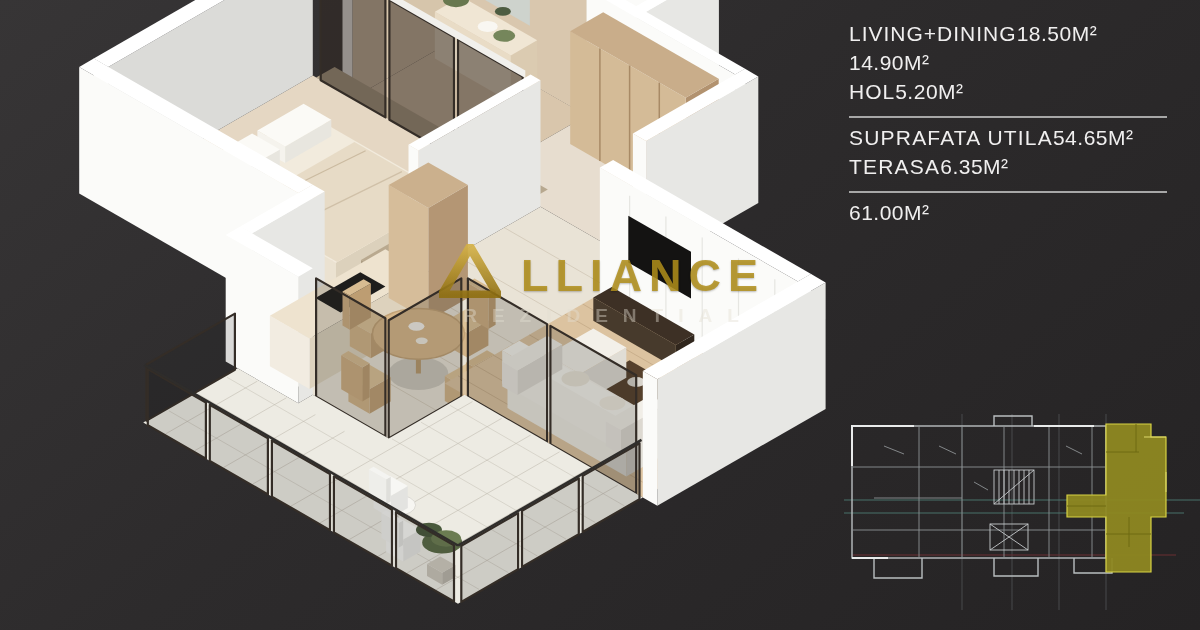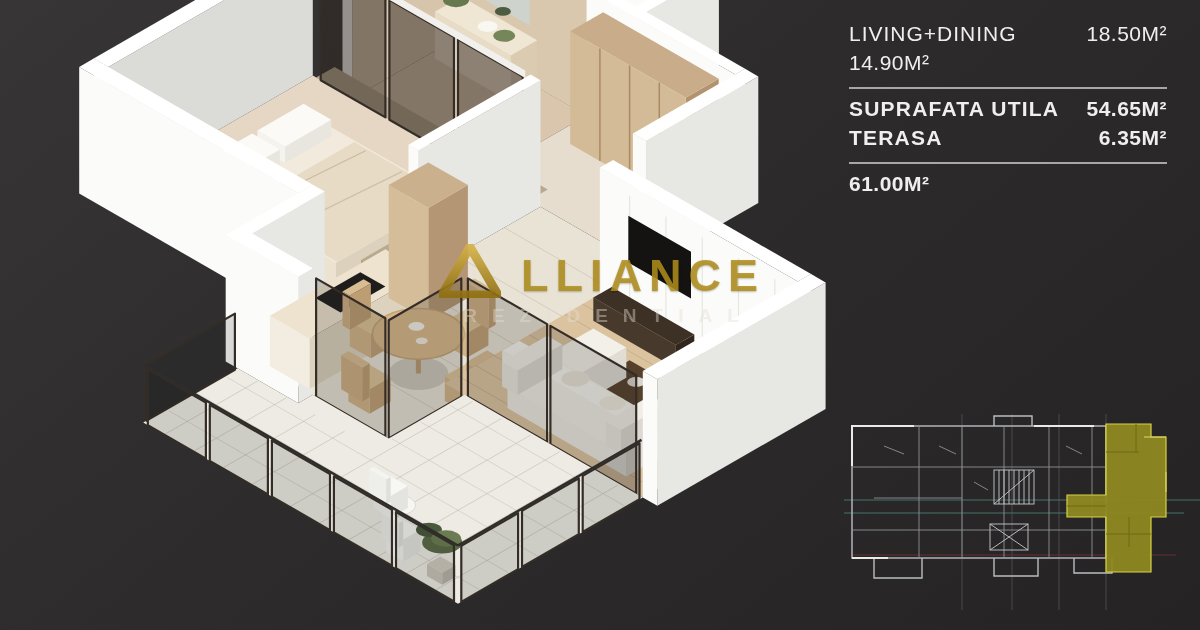--- a/index.html
+++ b/index.html
@@ -16,24 +16,24 @@
   .brand-text{
     font-size:45px;font-weight:bold;letter-spacing:7px;line-height:1;
     color:rgba(178,143,27,0.85);text-shadow:0 1px 2px rgba(0,0,0,0.25);
   }
   .brand-sub{
     margin-top:7px;font-size:19px;font-weight:bold;letter-spacing:15px;
     color:rgba(226,221,210,0.42);padding-left:13px;white-space:nowrap;
   }
   
   .area-panel{position:absolute;left:849px;top:22px;width:318px;color:#f0efef;}
-  .row{display:flex;justify-content:space-between;align-items:baseline;height:29px;
+  .row{display:flex;align-items:baseline;height:29px;
        font-size:21px;font-weight:500;letter-spacing:1px;}
   .row .val{letter-spacing:0.5px;}
-  .row.bold{font-weight:bold;letter-spacing:1.2px;}
+  .row.bold{font-weight:normal;letter-spacing:1.2px;}
   .sep{border:none;border-top:2px solid #a7a7a7;margin:7px 0 8px 0;}
   .site-plan{position:absolute;left:844px;top:412px;}
 </style>
 </head>
 <body>
 
 <div class="stage">
 
   <svg id="plan3d" width="830" height="630" viewBox="0 0 830 630">
       <path d="M718.7,85.1L708.8,90.8L708.8,-35.7L718.7,-41.4Z" fill="#e7e7e4"></path>
@@ -284,20 +284,24 @@
   </div>
 
   <div class="area-panel">
     <div class="row">
       <span class="lbl">LIVING+DINING</span>
       <span class="val">18.50M²</span>
     </div>
     <div class="row">
       <span class="val">14.90M²</span>
     </div>
+    <div class="row">
+      <span class="lbl">HOL</span>
+      <span class="val">5.20M²</span>
+    </div>
     <hr class="sep">
     <div class="row bold">
       <span class="lbl">SUPRAFATA UTILA</span>
       <span class="val">54.65M²</span>
     </div>
     <div class="row bold">
       <span class="lbl">TERASA</span>
       <span class="val">6.35M²</span>
     </div>
     <hr class="sep">

